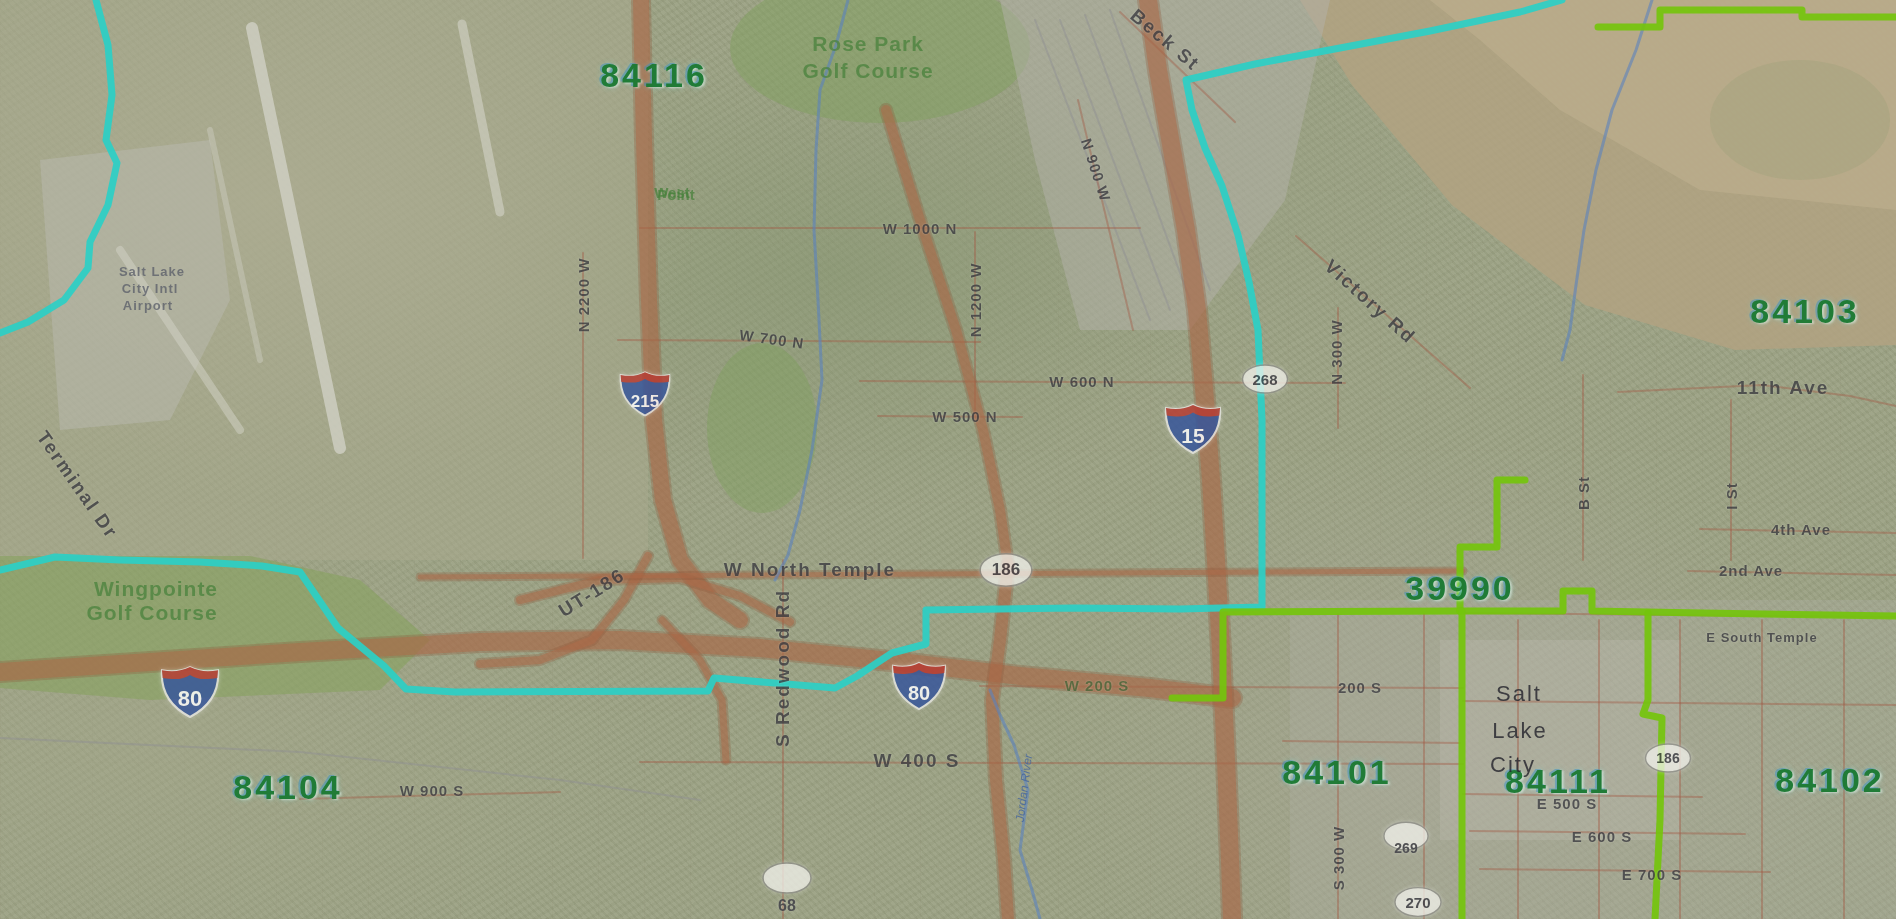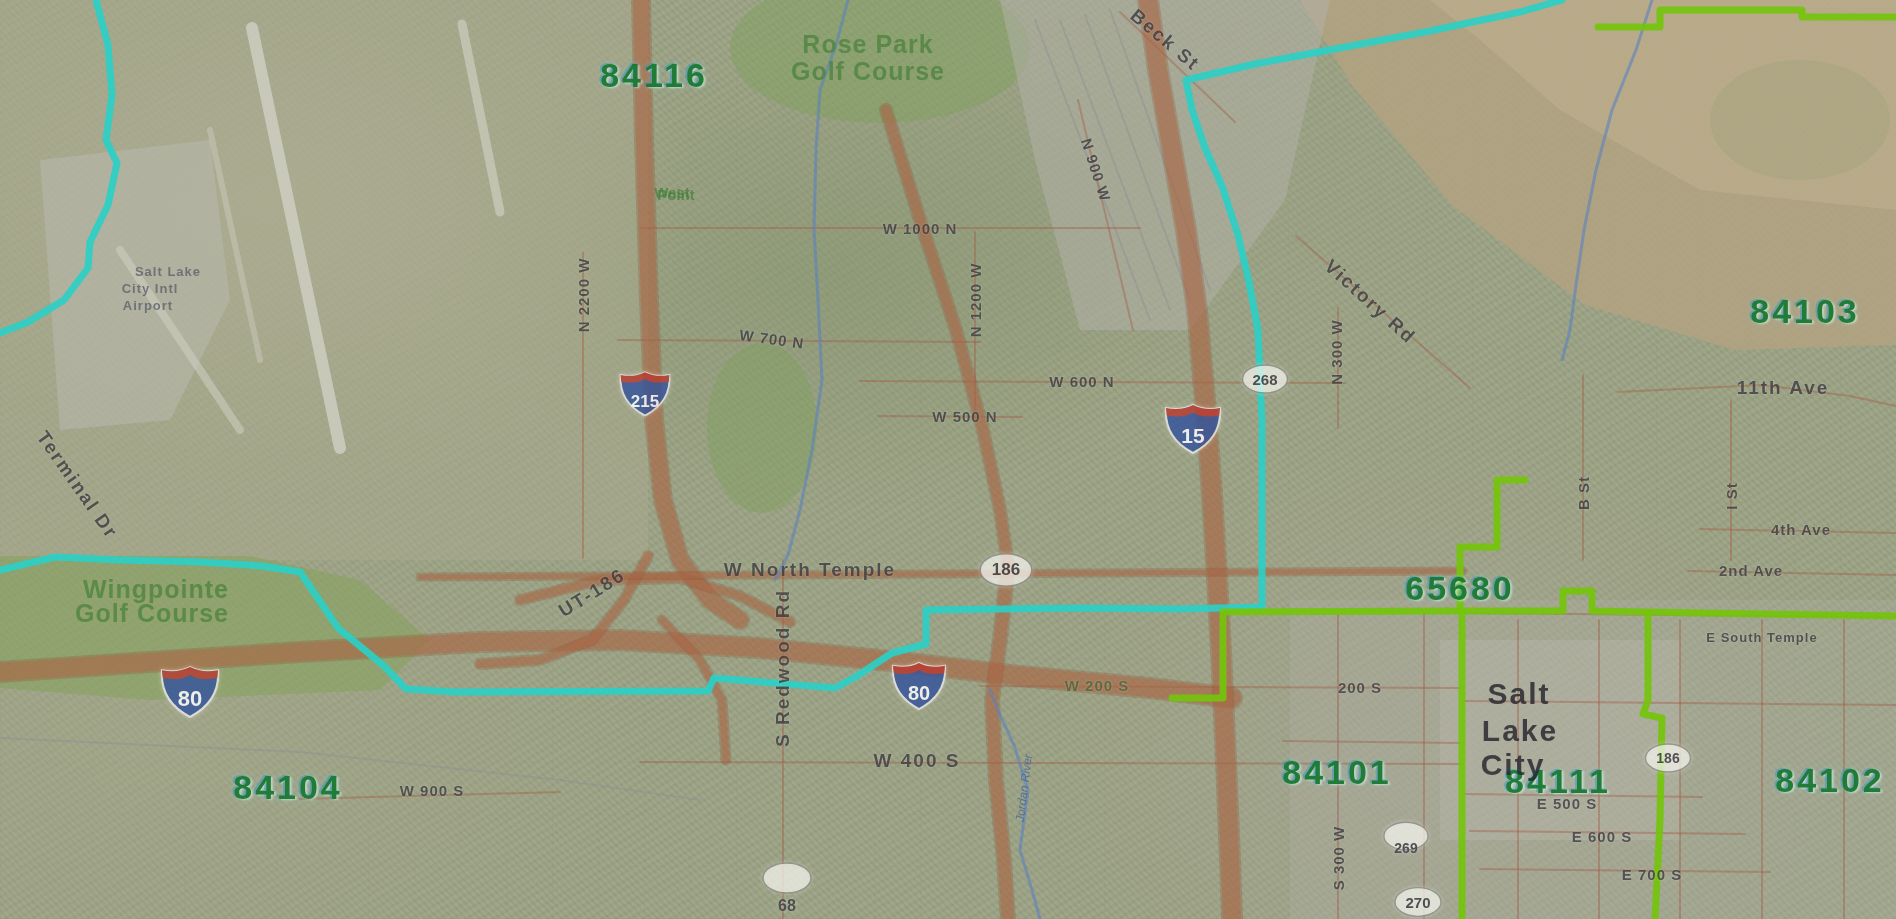--- a/index.html
+++ b/index.html
@@ -21,24 +21,24 @@
   #map-svg{position:absolute;left:0;top:0;}
   #labels{position:absolute;left:0;top:0;width:100%;height:100%;}
   .label{position:absolute;white-space:nowrap;transform:translate(-50%,-50%);}
   .zip{font-weight:bold;font-size:34px;letter-spacing:3px;color:#1a7a33;opacity:.95;
        text-shadow:-2px -1px 0 rgba(45,140,200,.45), 2px 1px 2px rgba(230,245,235,.55), 0 0 6px rgba(130,220,215,.5);}
   .street{font-weight:bold;font-size:15px;letter-spacing:1px;color:#3a3a40;opacity:.78;
           text-shadow:0 0 2px rgba(235,235,220,.5);}
   .street-lg{font-size:19px;letter-spacing:2px;}
   .street-sm{font-size:13px;margin-top:34px;}
   .street-green{color:#48663a;}
-  .place{font-weight:bold;font-size:25px;letter-spacing:1px;color:#47813b;opacity:.72;}
+  .place{font-weight:bold;font-size:21px;letter-spacing:1px;color:#47813b;opacity:.72;}
   .place-sm{font-weight:bold;font-size:15px;color:#47813b;opacity:.72;}
   .airport{font-weight:bold;font-size:13px;letter-spacing:1px;color:#585c68;opacity:.75;}
-  .city{font-weight:bold;font-size:30px;letter-spacing:2px;color:#26262e;opacity:.82;}
+  .city{font-weight:normal;font-size:22px;letter-spacing:2px;color:#26262e;opacity:.82;}
   .water-label{font-style:italic;font-size:12px;color:#48689e;opacity:.85;}
   .shield{position:absolute;transform:translate(-50%,-50%);opacity:.82;filter:drop-shadow(0 0 2px rgba(255,255,255,.4));}
   .shield svg{display:block;}
   .shield .num{position:absolute;left:0;top:0;width:100%;height:100%;display:flex;align-items:center;justify-content:center;
                font-weight:bold;color:#fff;}
   .shield.oval .num{color:#3e3e46;}
 </style>
 </head>
 <body>
 
@@ -122,21 +122,21 @@
       <polyline points="1598,27 1660,27 1660,10 1802,10 1802,17 1896,17" fill="none" stroke="#74c40c" stroke-width="7" stroke-linecap="round" stroke-linejoin="round" opacity="0.92"></polyline>
       <polyline points="1172,698 1223,698 1223,612 1460,611" fill="none" stroke="#74c40c" stroke-width="7" stroke-linecap="round" stroke-linejoin="round" opacity="0.92"></polyline>
       <polyline points="1460,611 1460,547 1497,547 1497,480 1525,480" fill="none" stroke="#74c40c" stroke-width="7" stroke-linecap="round" stroke-linejoin="round" opacity="0.92"></polyline>
       <polyline points="1460,611 1563,611 1563,591 1592,591 1592,611 1702,613 1896,616" fill="none" stroke="#74c40c" stroke-width="7" stroke-linecap="round" stroke-linejoin="round" opacity="0.92"></polyline>
       <polyline points="1462,611 1462,919" fill="none" stroke="#74c40c" stroke-width="7" stroke-linecap="round" stroke-linejoin="round" opacity="0.92"></polyline>
       <polyline points="1648,613 1648,700 1643,714 1662,718 1660,820 1655,919" fill="none" stroke="#74c40c" stroke-width="7" stroke-linecap="round" stroke-linejoin="round" opacity="0.92"></polyline>
     </svg>
   <div id="labels">
       <div class="label zip" style="left: 648px; top: 75px; margin-left: 6px;">84116</div>
       <div class="label zip" style="left: 1805px; top: 311px;">84103</div>
-      <div class="label zip" style="left: 1460px; top: 588px;">65680</div>
+      <div class="label zip" style="left: 1460px; top: 588px;">39990</div>
       <div class="label zip" style="left: 1337px; top: 772px;">84101</div>
       <div class="label zip" style="left: 1558px; top: 781px;">84111</div>
       <div class="label zip" style="left: 1830px; top: 780px;">84102</div>
       <div class="label zip" style="left: 288px; top: 787px;">84104</div>
       <div class="label street" style="left: 920px; top: 228px;">W 1000 N</div>
       <div class="label street" style="left: 772px; top: 339px; transform: translate(-50%, -50%) rotate(8deg);">W 700 N</div>
       <div class="label street" style="left: 1082px; top: 381px;">W 600 N</div>
       <div class="label street" style="left: 965px; top: 416px;">W 500 N</div>
       <div class="label street" style="left: 975px; top: 300px; transform: translate(-50%, -50%) rotate(-90deg);">N 1200 W</div>
       <div class="label street" style="left: 583px; top: 295px; transform: translate(-50%, -50%) rotate(-90deg);">N 2200 W</div>
@@ -161,21 +161,21 @@
       <div class="label street street-sm" style="left: 1762px; top: 603px;">E South Temple</div>
       <div class="label street" style="left: 1567px; top: 803px;">E 500 S</div>
       <div class="label street" style="left: 1602px; top: 836px;">E 600 S</div>
       <div class="label street" style="left: 1652px; top: 874px;">E 700 S</div>
       <div class="label place" style="left: 868px; top: 44px;">Rose Park</div>
       <div class="label place" style="left: 868px; top: 71px;">Golf Course</div>
       <div class="label place-sm" style="left: 672px; top: 176px; margin-top: 16px;">West</div>
       <div class="label place-sm" style="left: 676px; top: 194px;">Point</div>
       <div class="label place" style="left: 156px; top: 589px;">Wingpointe</div>
       <div class="label place" style="left: 152px; top: 613px;">Golf Course</div>
-      <div class="label airport" style="left: 168px; top: 271px;">Salt Lake</div>
+      <div class="label airport" style="left: 152px; top: 271px;">Salt Lake</div>
       <div class="label airport" style="left: 150px; top: 288px;">City Intl</div>
       <div class="label airport" style="left: 148px; top: 305px;">Airport</div>
       <div class="label city" style="left: 1519px; top: 694px;">Salt</div>
       <div class="label city" style="left: 1520px; top: 731px;">Lake</div>
       <div class="label city" style="left: 1513px; top: 765px;">City</div>
       <div class="label water-label" style="left: 1024px; top: 788px; transform: translate(-50%, -50%) rotate(-83deg);">Jordan River</div>
       <div class="shield interstate" style="left: 645px; top: 393px; width: 56px; height: 47px;">
         <svg width="56" height="47" viewBox="0 0 60 52">
           <path d="M3,6 C13,8 22,7 30,3 C38,7 47,8 57,6 C58,20 55,38 30,51 C5,38 2,20 3,6 Z" fill="#34549c" stroke="#e8e8e4" stroke-width="2"></path>
           <path d="M3,6 C13,8 22,7 30,3 C38,7 47,8 57,6 L56.3,13.5 C43,15.5 36,14.5 30,10.5 C24,14.5 17,15.5 3.7,13.5 Z" fill="#b83a31"></path>

